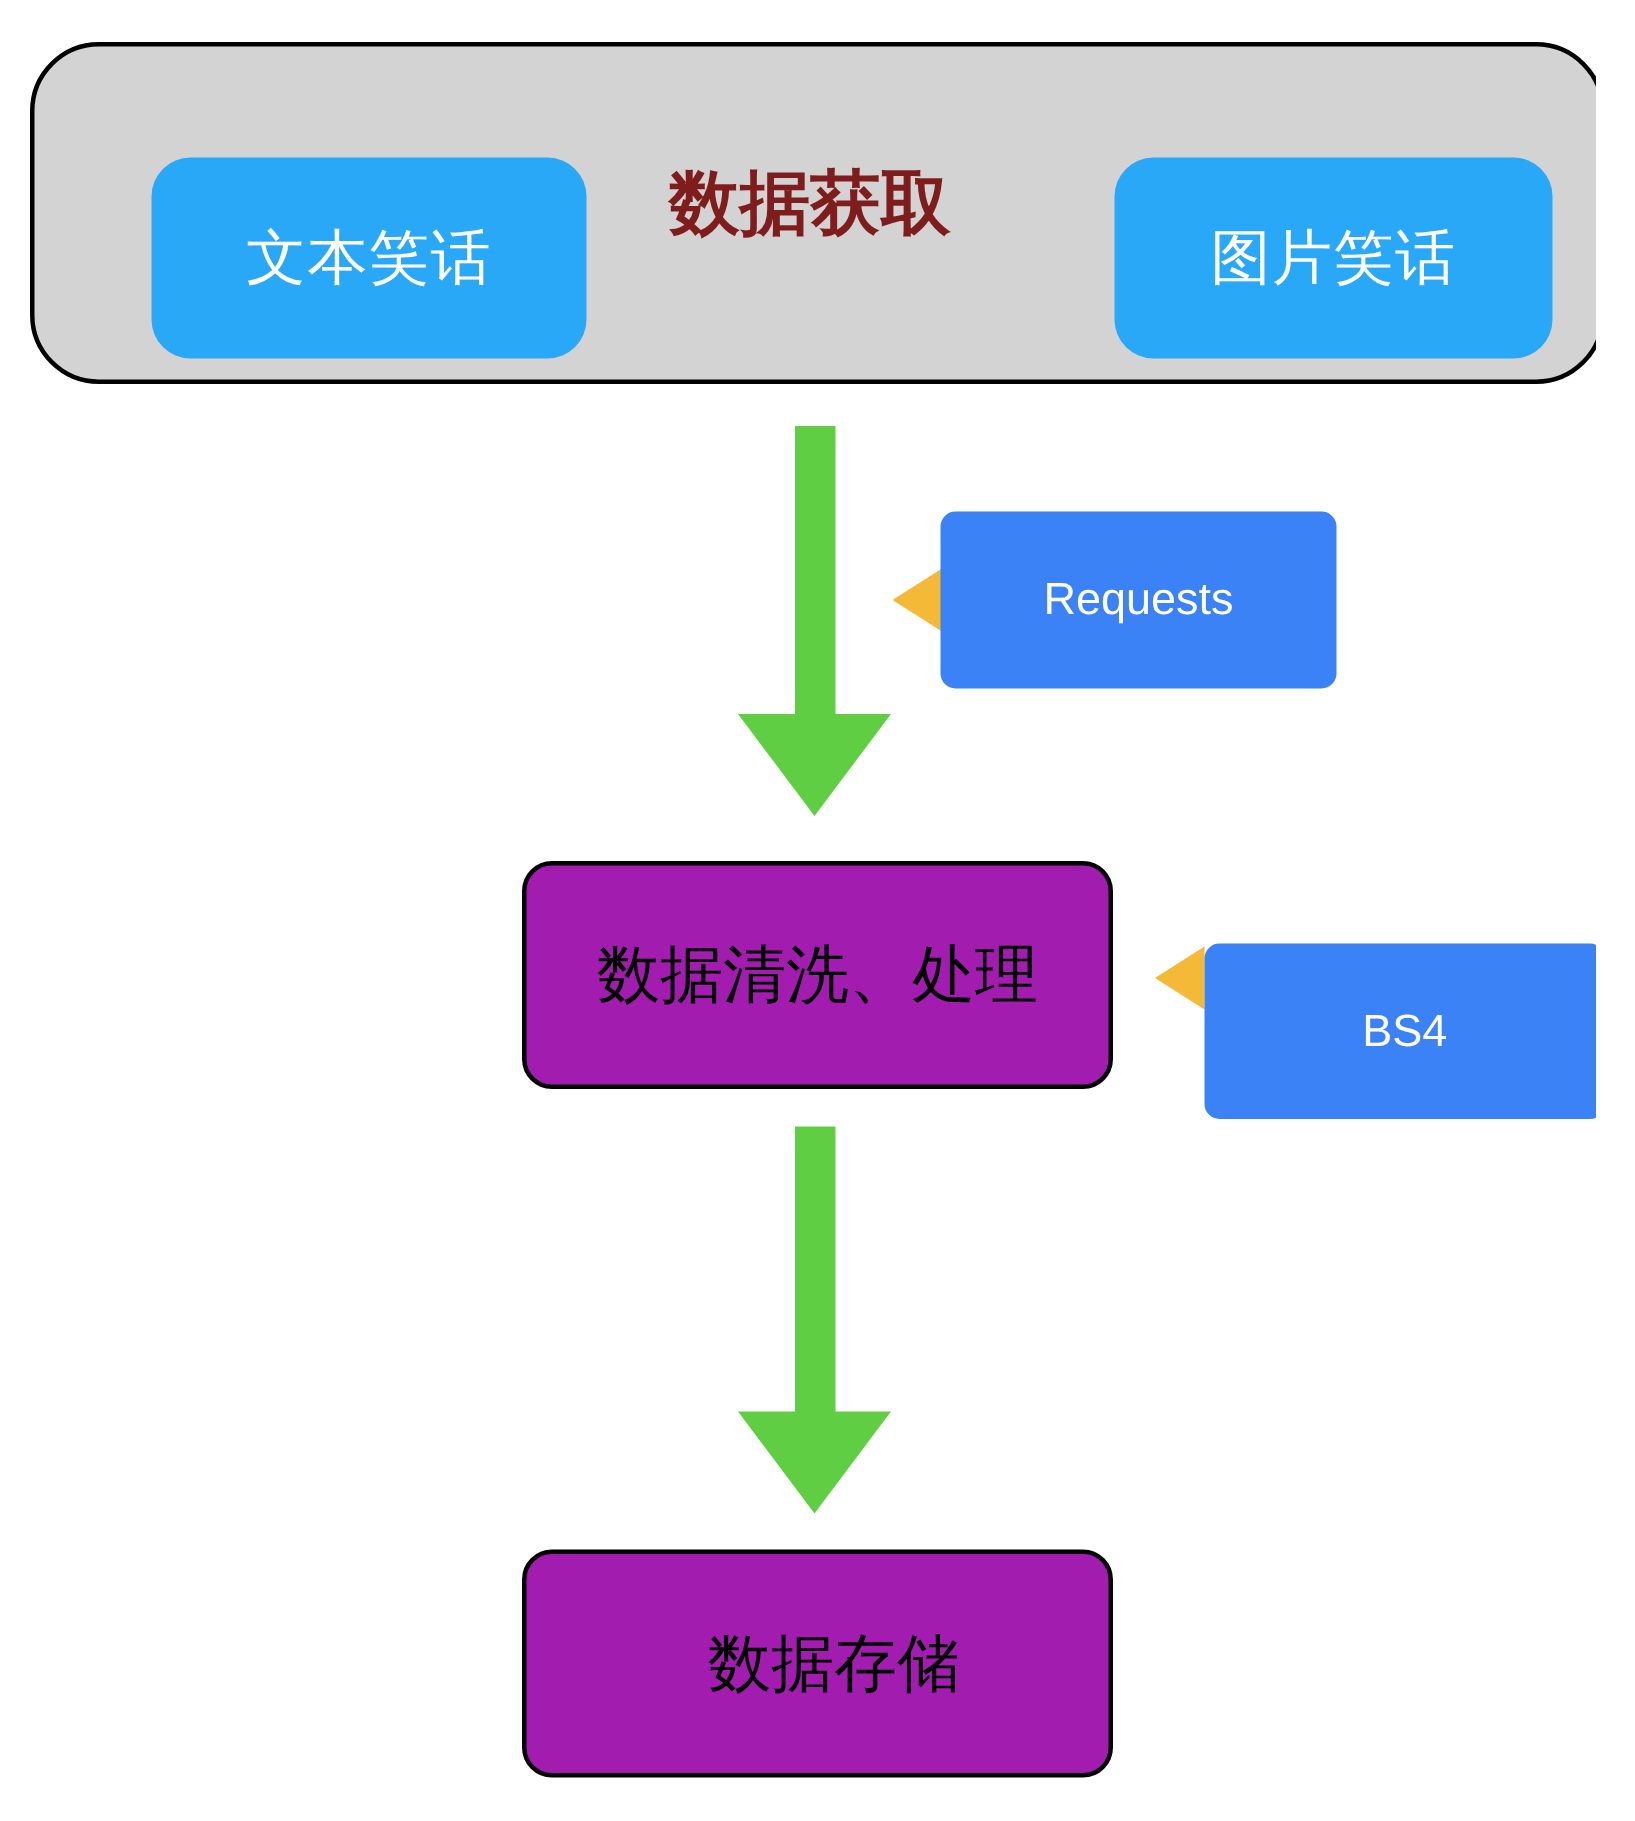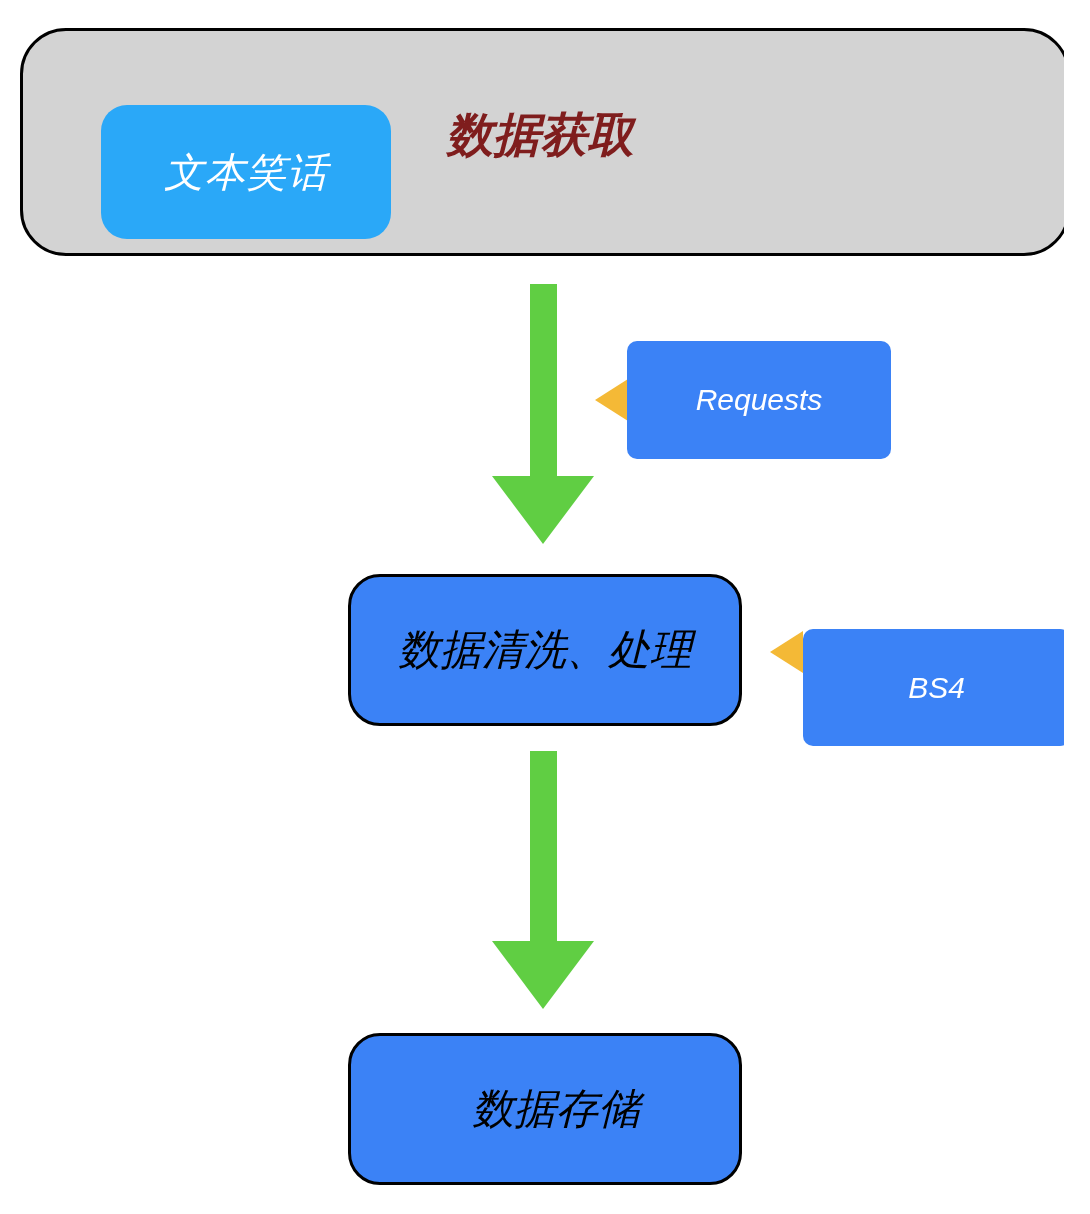--- a/index.html
+++ b/index.html
@@ -10,21 +10,20 @@
   }
   body {
     font-family: "Liberation Sans", "DejaVu Sans", sans-serif;
   }
   #canvas {
     position: relative;
     width: 1064px;
     height: 1214px;
     background: #ffffff;
     overflow: hidden;
-    font-style: italic;
   }
 
   
   .group-box {
     position: absolute;
     left: 20px;
     top: 28px;
     width: 1050px;
     height: 228px;
     box-sizing: border-box;
@@ -62,23 +61,23 @@
     font-weight: bold;
     color: #7f1d1d;
     line-height: 1.15;
     white-space: nowrap;
   }
 
   
   .process-node {
     position: absolute;
     box-sizing: border-box;
-    background: #3b82f6;
+    background: #a21caf;
     border: 3px solid #000000;
-    border-radius: 32px;
+    border-radius: 20px;
     display: flex;
     align-items: center;
     justify-content: center;
     color: #000000;
     font-size: 42px;
     line-height: 1;
     white-space: nowrap;
   }
   .node-clean { left: 348px; top: 574px;  width: 394px; height: 152px; }
   .node-store { left: 348px; top: 1033px; width: 394px; height: 152px; padding-left: 22px; }
@@ -139,20 +138,21 @@
   .callout-bs4 .callout-pointer { left: 770px; top: 631px; }
 </style>
 </head>
 <body>
 
 <div id="canvas">
 
   <div class="group-box">
     <div class="blue-node blue-left">文本笑话</div>
 
+    <div class="blue-node blue-right">图片笑话</div>
   </div>
 
   <div class="group-title">数据获取</div>
 
   <div class="arrow">
     <div class="arrow-shaft arrow1-shaft"></div>
     <div class="arrow-head arrow1-head"></div>
   </div>
 
   <div class="callout callout-requests">

